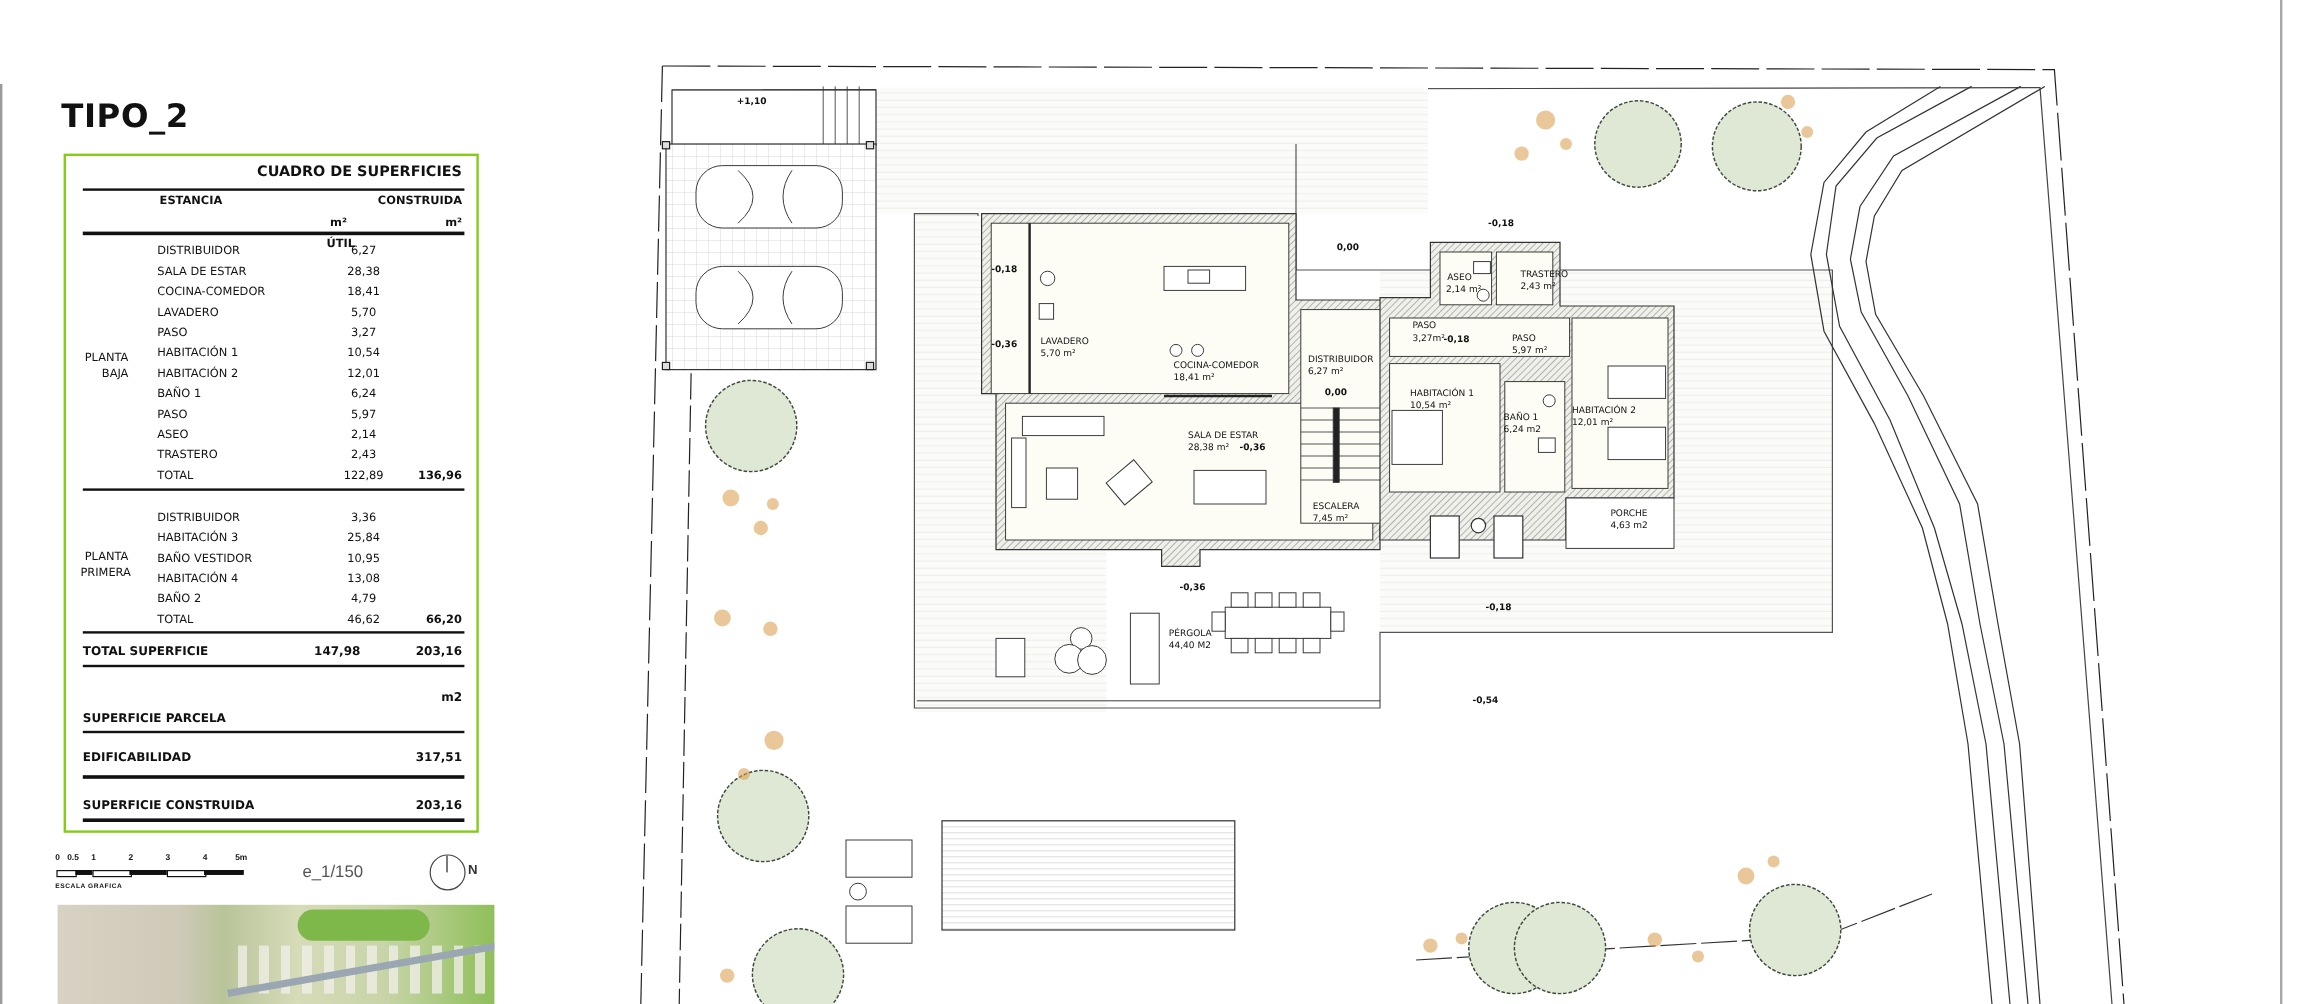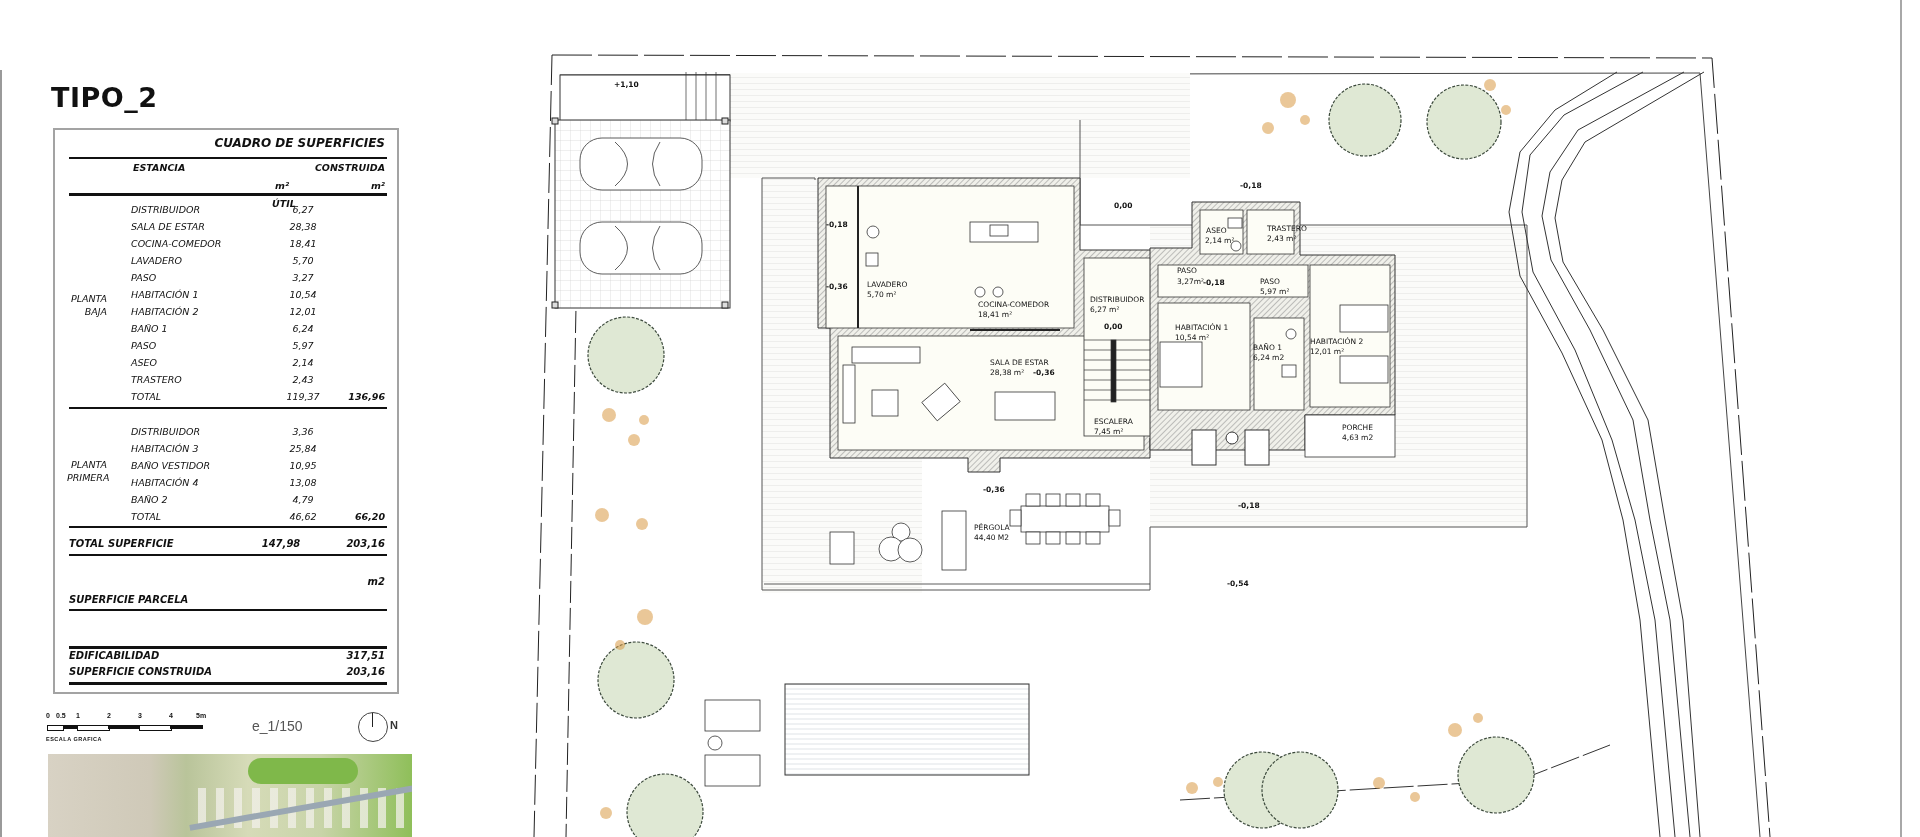--- a/index.html
+++ b/index.html
@@ -1,20 +1,20 @@
 <!DOCTYPE html>
 <html><head>
 <meta charset="utf-8">
 <style>
   html,body{margin:0;padding:0;background:#ffffff;}
   body{width:1920px;height:837px;position:relative;overflow:hidden;font-family:"Liberation Sans",sans-serif;color:#111;}
   .page-frame{position:absolute;left:0;top:70px;width:2px;height:767px;background:#9a9a9a;}
   .right-edge{position:absolute;right:18px;top:0;width:2px;height:837px;background:#a8a8a8;}
   .title{position:absolute;left:51px;top:82px;font-size:27px;font-weight:bold;letter-spacing:0.5px;font-family:"DejaVu Sans",sans-serif;}
-  .table-box{position:absolute;left:53px;top:128px;width:346px;height:566px;border:2px solid #a3a3a3;box-sizing:border-box;font-style:italic;}
+  .table-box{position:absolute;left:53px;top:128px;width:346px;height:566px;border:2px solid #84cc16;box-sizing:border-box;}
   .tbl-title{position:absolute;right:12px;top:6px;font-size:12px;font-weight:bold;font-family:"DejaVu Sans",sans-serif;}
   .hline{position:absolute;left:14px;right:10px;background:#111;}
   .hdr{position:absolute;font-size:9.5px;font-weight:bold;font-family:"DejaVu Sans",sans-serif;}
   .row{position:absolute;left:0;right:0;height:17px;font-size:9.5px;font-family:"DejaVu Sans",sans-serif;}
   .row .name{position:absolute;left:76px;}
   .row .util{position:absolute;left:196px;width:40px;text-align:center;margin-left:32px;}
   .row .cons{position:absolute;right:12px;text-align:right;font-weight:bold;}
   .group-label{position:absolute;left:12px;width:40px;text-align:right;font-size:9.5px;line-height:13px;font-family:"DejaVu Sans",sans-serif;}
   .sum-row{position:absolute;left:14px;right:10px;font-size:10px;font-weight:bold;font-family:"DejaVu Sans",sans-serif;}
   .sum-row .v1{position:absolute;left:182px;width:60px;text-align:center;}
@@ -96,21 +96,21 @@
   <div class="row" style="top:227px;">
       <span class="name">ASEO</span>
       <span class="util">2,14</span>
     </div>
   <div class="row" style="top:244px;">
       <span class="name">TRASTERO</span>
       <span class="util">2,43</span>
     </div>
   <div class="row" style="top:261px;">
       <span class="name">TOTAL</span>
-      <span class="util">119,37</span>
+      <span class="util">122,89</span>
       <span class="cons">136,96</span>
     </div>
   <div class="hline" style="top:277px;height:2px;"></div>
 
   <div class="group-label" style="top:328px;">
     <div>PLANTA</div>
     <div>PRIMERA</div>
   </div>
   <div class="row" style="top:296px;">
       <span class="name">DISTRIBUIDOR</span>
@@ -148,21 +148,21 @@
 
   <div class="sum-row" style="top:446px;">
       <span class="v2">m2</span>
     </div>
   <div class="sum-row" style="top:464px;">
     <span>SUPERFICIE PARCELA</span>
     <span class="v2"></span>
   </div>
   <div class="hline" style="top:479px;height:2px;"></div>
 
-  <div class="sum-row" style="top:520px;">
+  <div class="sum-row" style="top:496px;">
     <span>EDIFICABILIDAD</span>
     <span class="v2">317,51</span>
   </div>
   <div class="hline" style="top:516px;height:3px;"></div>
 
   <div class="sum-row" style="top:536px;">
     <span>SUPERFICIE CONSTRUIDA</span>
     <span class="v2">203,16</span>
   </div>
   <div class="hline" style="top:552px;height:3px;"></div>

